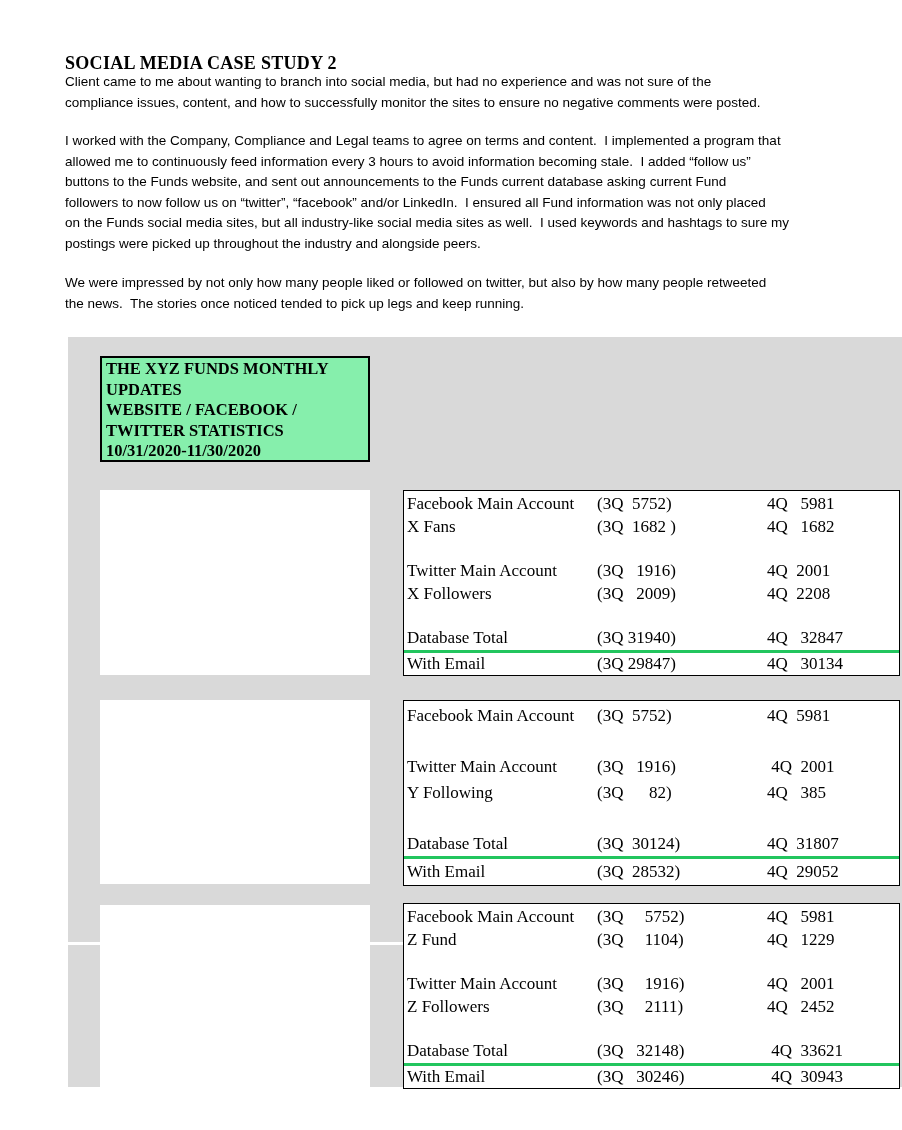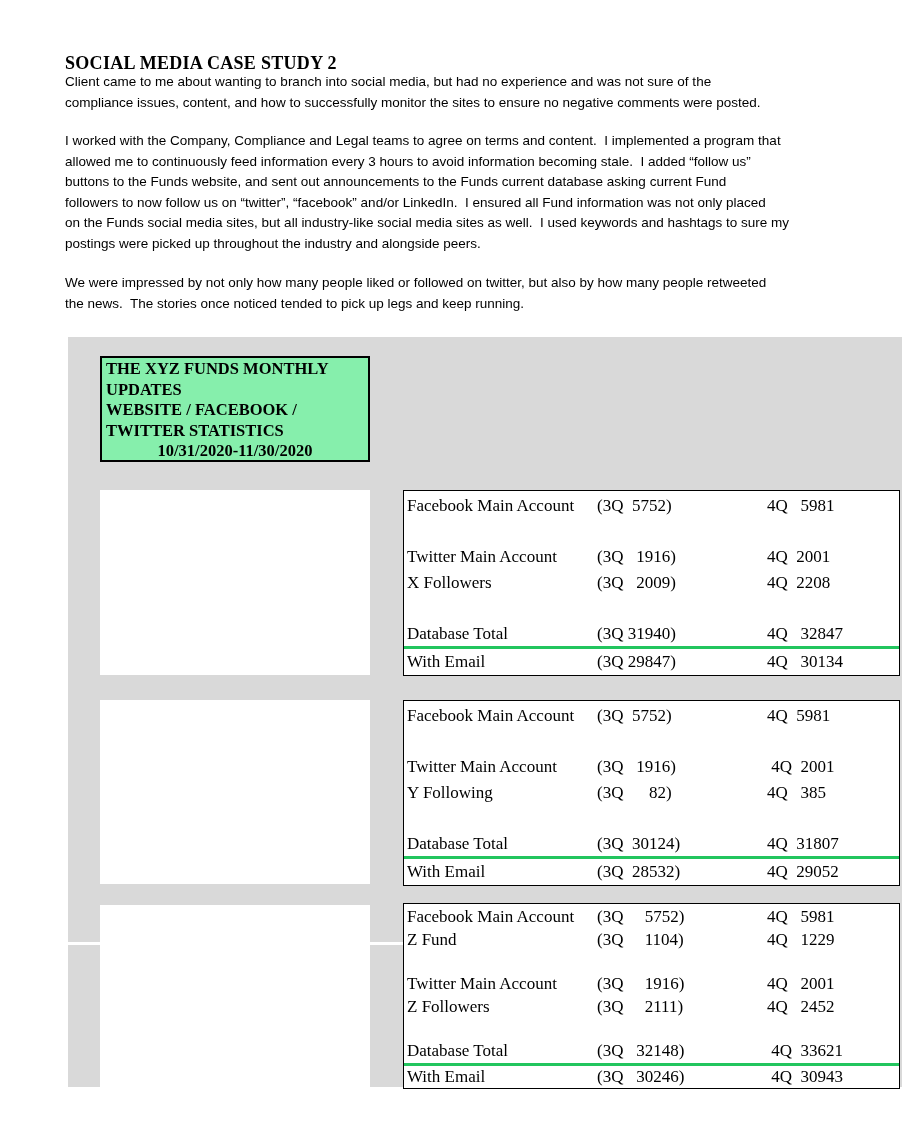--- a/index.html
+++ b/index.html
@@ -37,21 +37,21 @@
   }
 
   .header-box {
     left:100px; top:356px; width:270px; height:106px;
     background:#86efac; border:2px solid #000; box-sizing:border-box;
     font-weight:bold; font-size:16.5px; line-height:20.5px;
     padding:1px 4px 2px 4px;
     display:flex; flex-direction:column;
   }
   .hb-title { white-space:pre-wrap; }
-  .hb-date  { margin-top:auto; white-space:pre;text-align:center; }
+  .hb-date  { margin-top:auto; white-space:pre; }
 
   .data-table {
     left:403px; width:497px;
     background:#ffffff; border:1.5px solid #000; box-sizing:border-box;
     font-size:17px;
   }
   .website-table {
     top:356px; height:114px;
     display:flex; flex-direction:column;
   }
@@ -112,20 +112,25 @@
   <div class="abs img-placeholder ph1"></div>
   <div class="abs img-placeholder ph2"></div>
   <div class="abs img-placeholder ph3"></div>
 
   <div class="abs data-table stats-table" style="top:490px">
       <div class="row">
         <span class="c1">Facebook Main Account</span>
         <span class="c2">(3Q  5752)</span>
         <span class="c3">4Q   5981</span>
       </div>
+      <div class="row">
+        <span class="c1">X Fans</span>
+        <span class="c2">(3Q  1682 )</span>
+        <span class="c3">4Q   1682</span>
+      </div>
       <div class="row"></div>
       <div class="row">
         <span class="c1">Twitter Main Account</span>
         <span class="c2">(3Q   1916)</span>
         <span class="c3">4Q  2001</span>
       </div>
       <div class="row">
         <span class="c1">X Followers</span>
         <span class="c2">(3Q   2009)</span>
         <span class="c3">4Q  2208</span>

